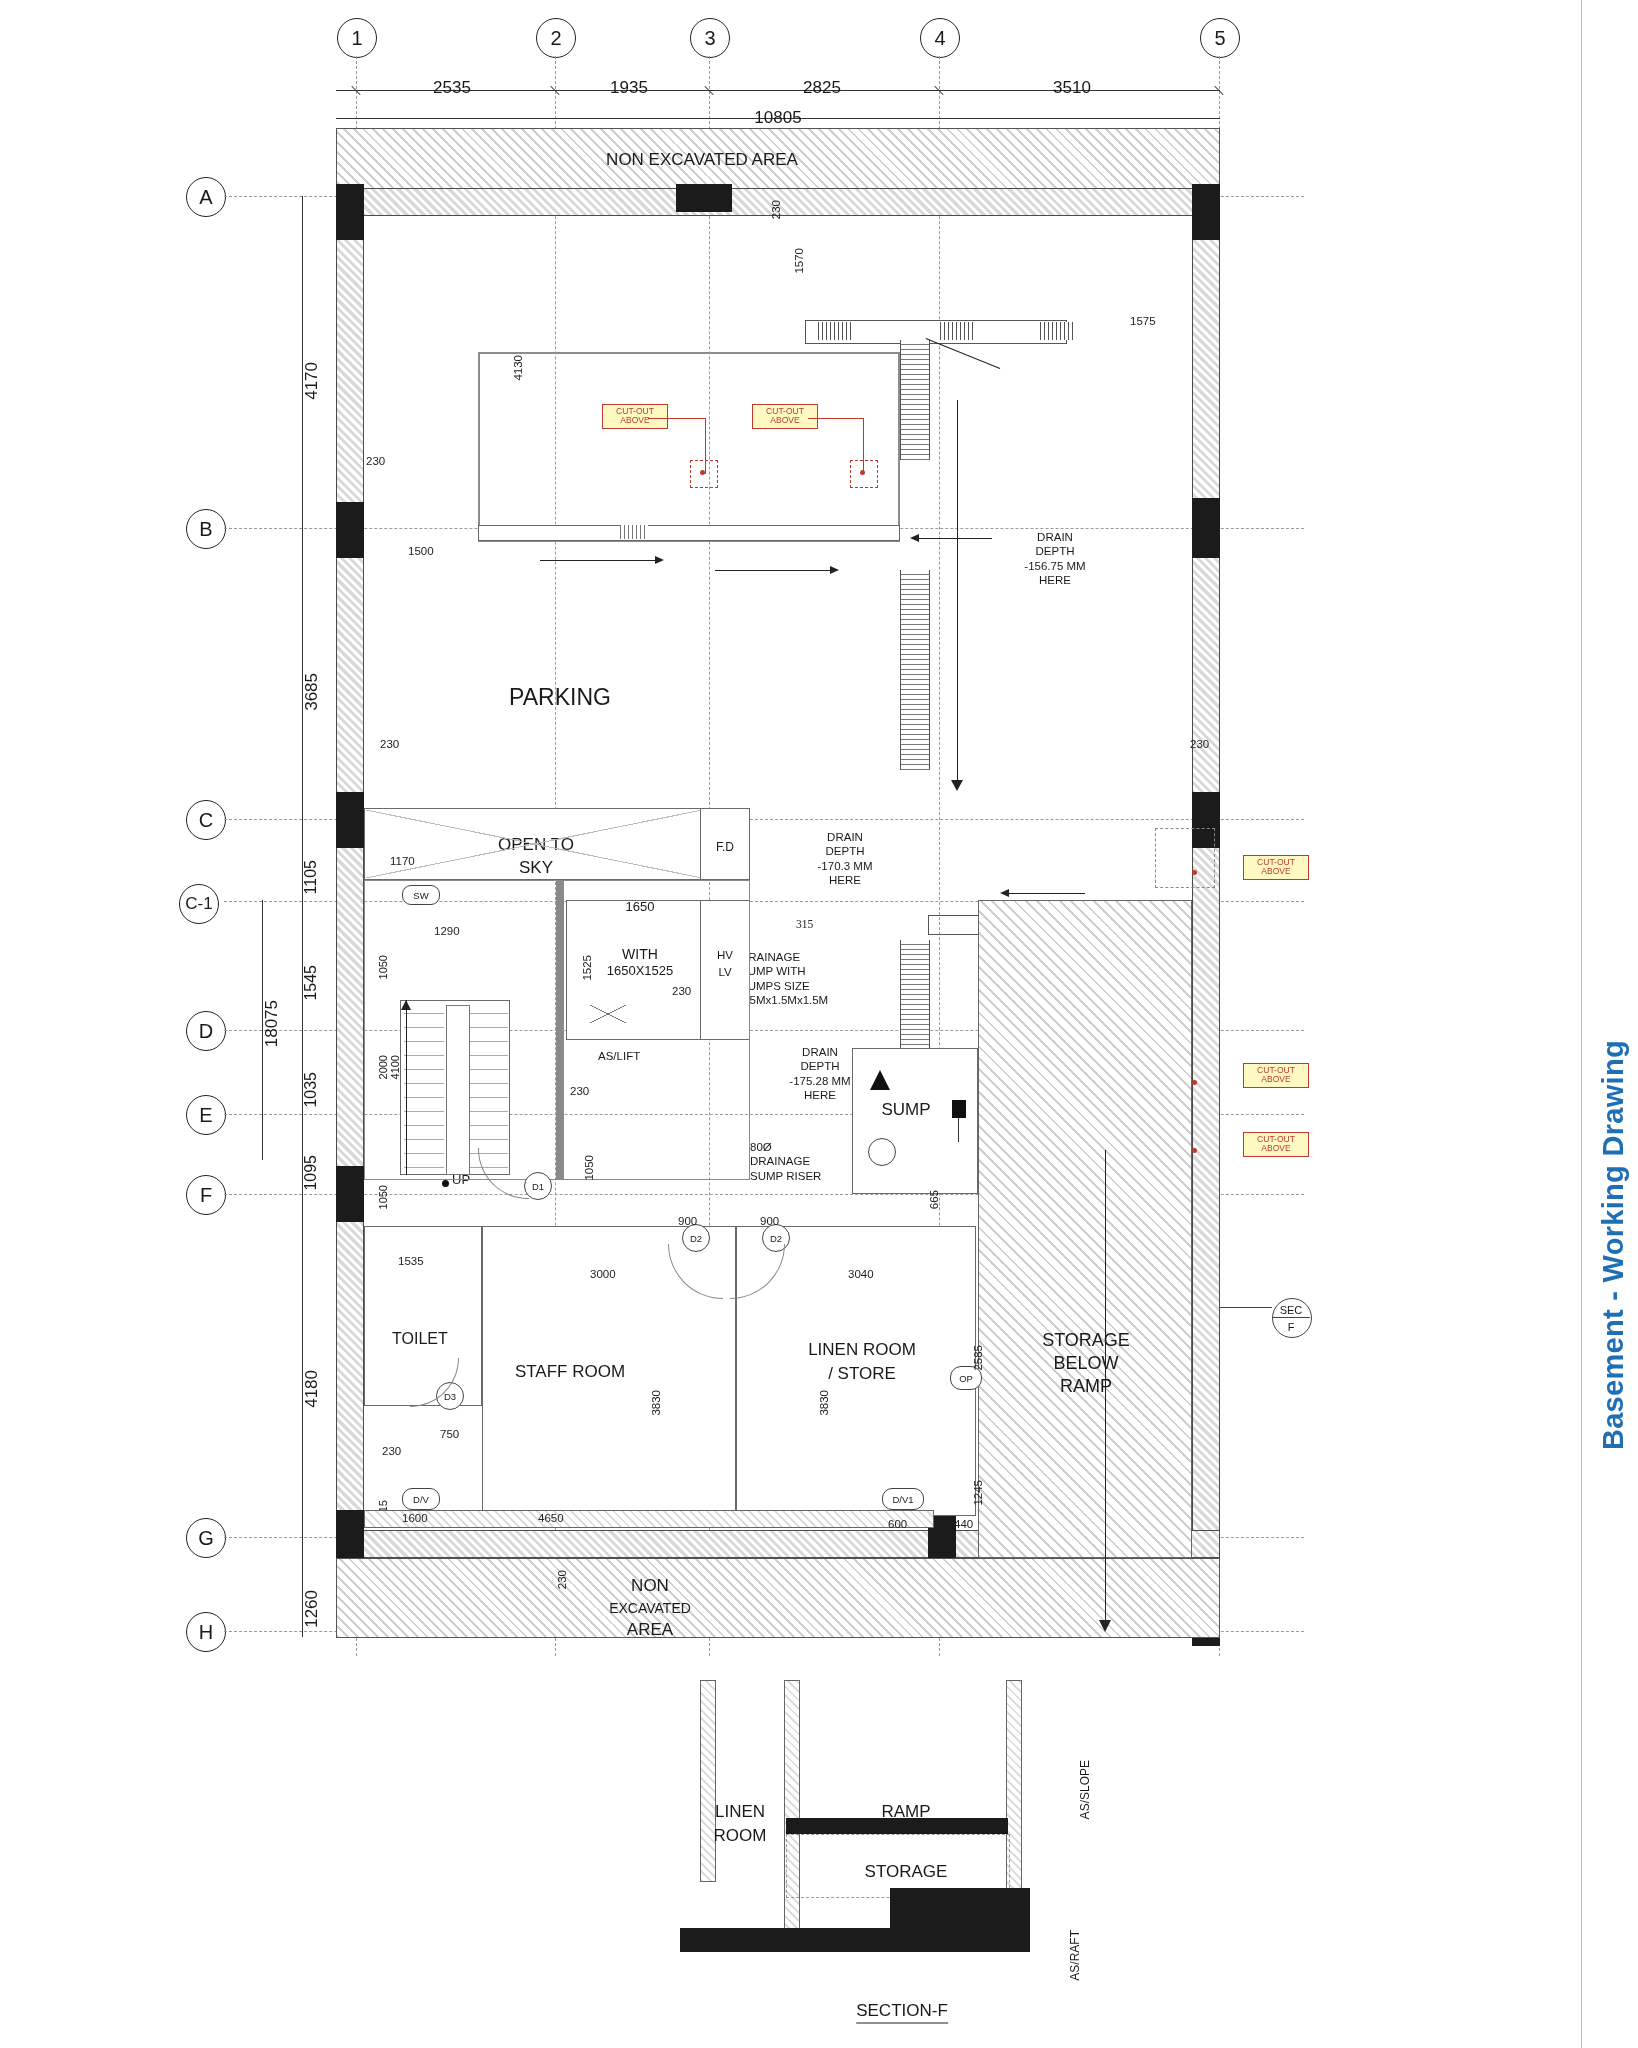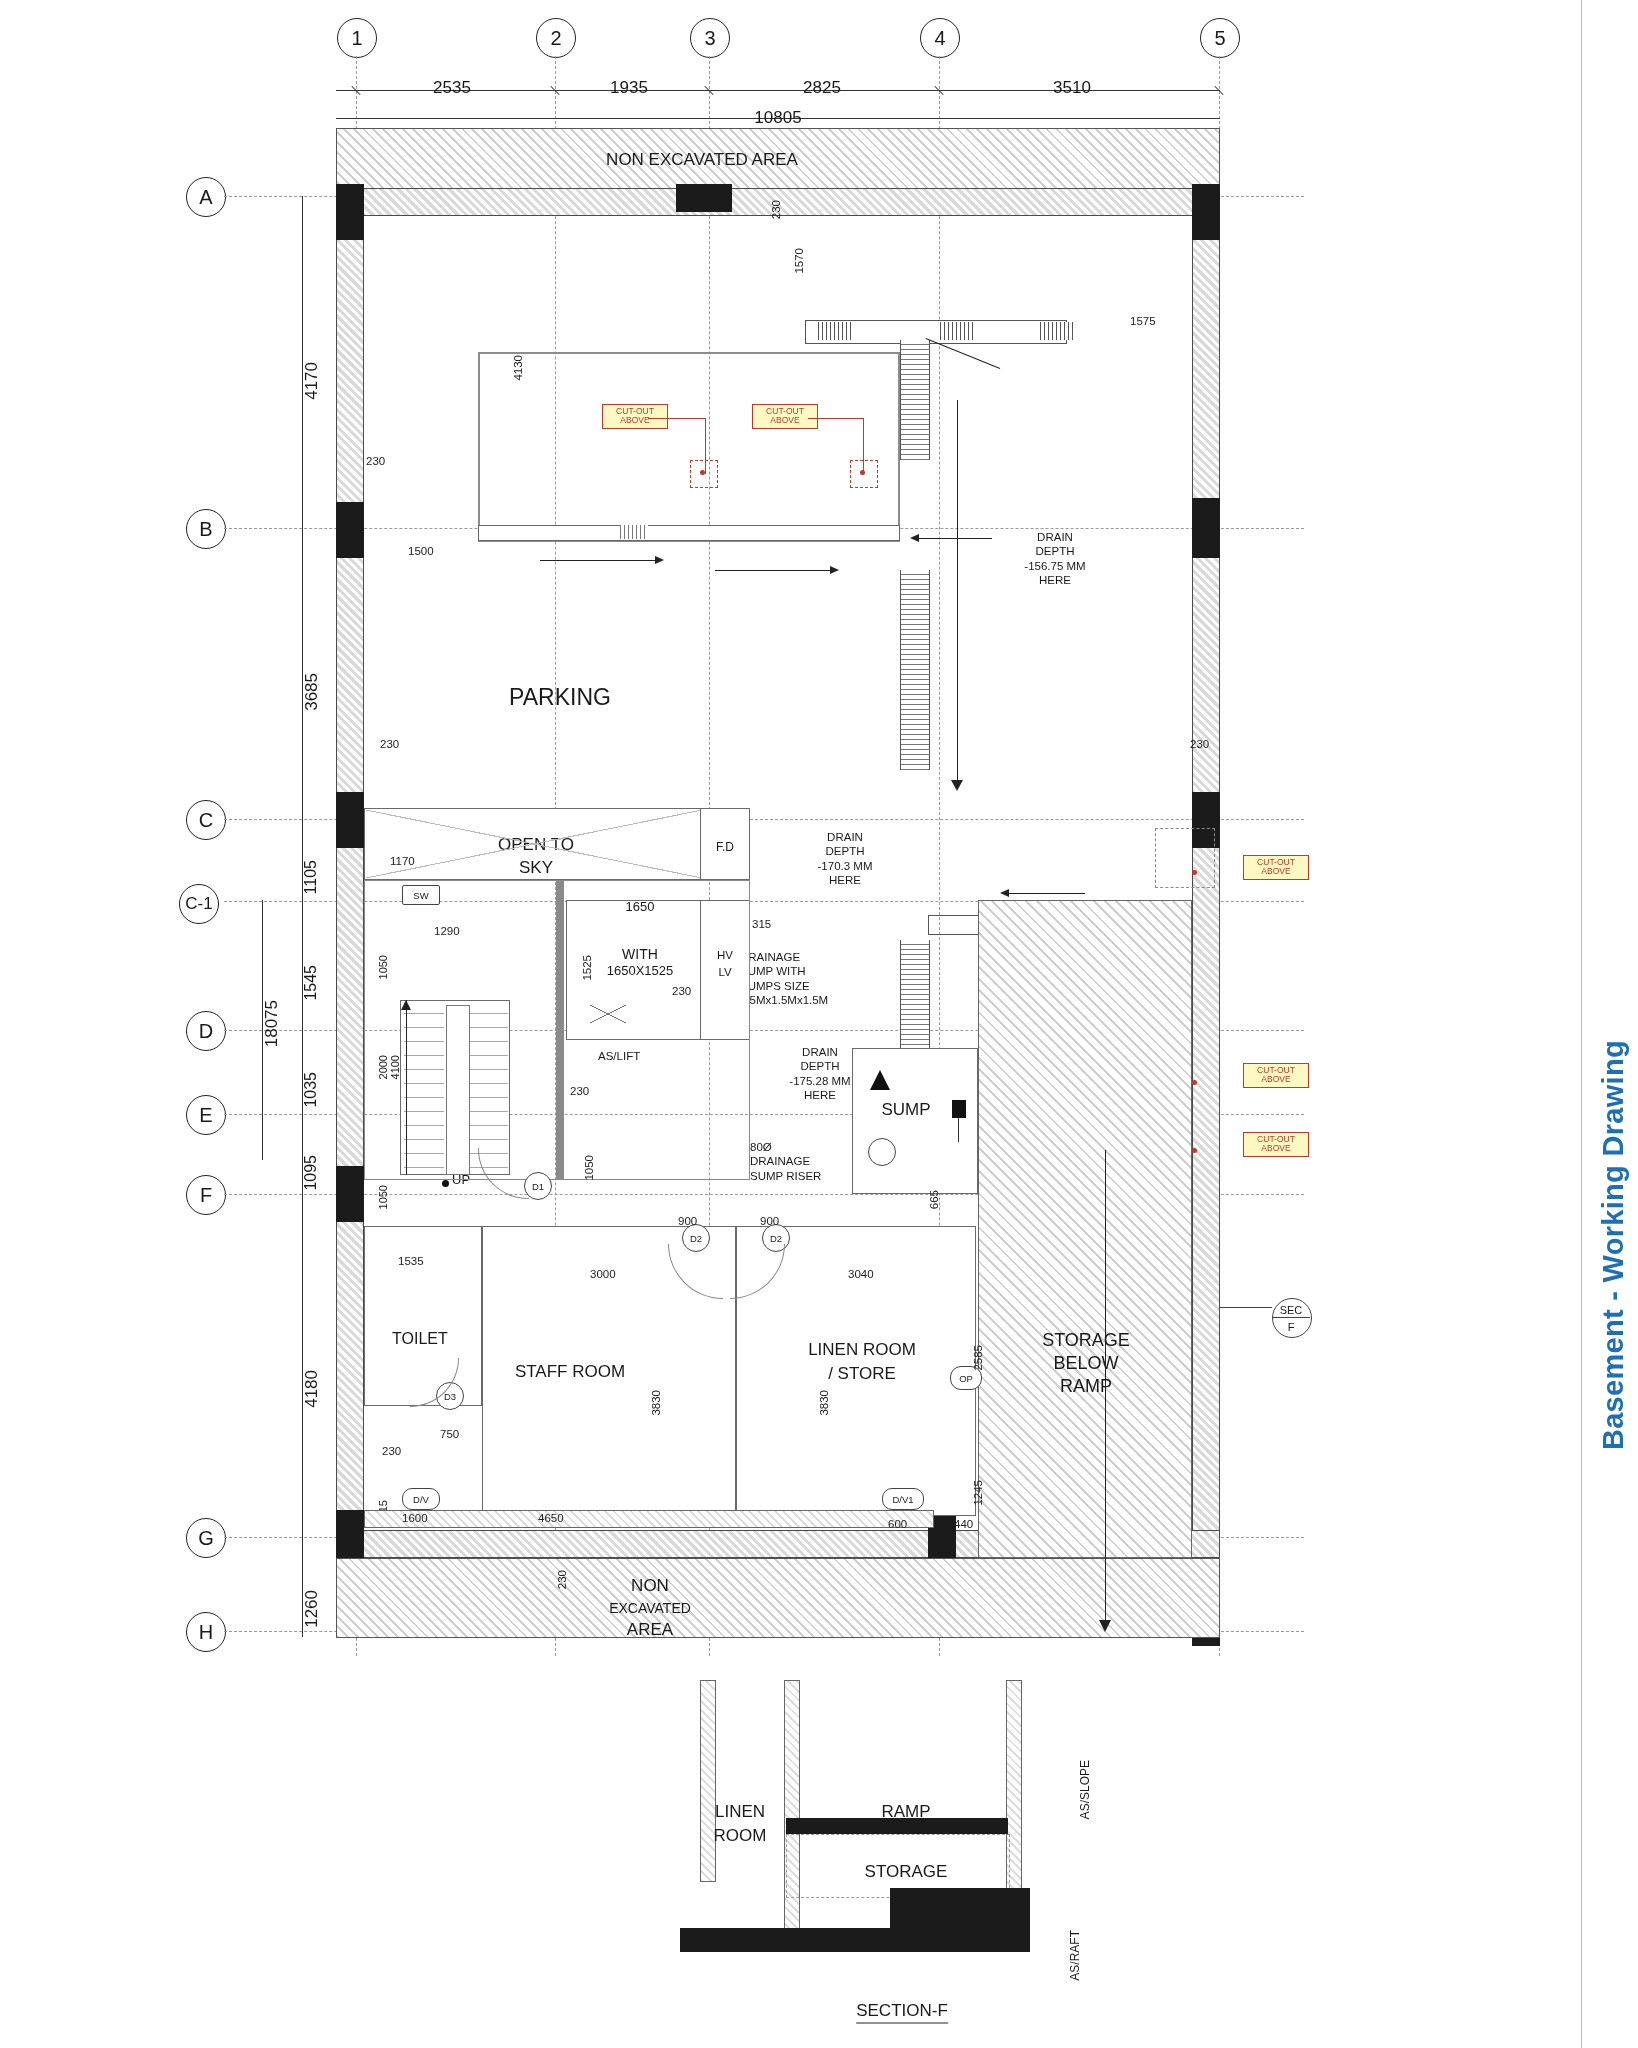--- a/index.html
+++ b/index.html
@@ -264,21 +264,21 @@
   <div class="abs" style="left:404px;top:1008px;width:40px;height:160px;background:repeating-linear-gradient(0deg,#aaa 0 1px,#fff 1px 14px);"></div>
   <div class="abs" style="left:470px;top:1008px;width:38px;height:160px;background:repeating-linear-gradient(0deg,#aaa 0 1px,#fff 1px 14px);"></div>
   <div class="abs" style="left:406px;top:1000px;width:1px;height:175px;background:#222;"></div>
   <div class="abs" style="left:401px;top:1000px;width:0;height:0;border-bottom:10px solid #222;border-left:5px solid transparent;border-right:5px solid transparent;"></div>
   <div class="abs" style="left:442px;top:1180px;width:7px;height:7px;border-radius:50%;background:#111;"></div>
   <div class="txt" style="left:452px;top:1172px;font-size:13px;">UP</div>
 
   <div class="room" style="left:364px;top:880px;width:386px;height:300px;border-color:#8a8a8a;background:transparent;"></div>
   <div class="room" style="left:556px;top:880px;width:8px;height:300px;border:none;background:#8a8a8a;"></div>
 
-  <div class="circtag" style="left:402px;top:885px;width:36px;height:18px;border-radius:2px;">
+  <div class="circtag" style="left:402px;top:885px;width:36px;height:18px;border-radius:9px;">
     <span>SW</span>
   </div>
 
   <div class="circtag" style="left:524px;top:1172px;width:26px;height:26px;">
     <span>D1</span>
   </div>
   <div class="abs" style="left:478px;top:1148px;width:50px;height:50px;border-left:1px solid #888;border-bottom:1px solid #888;border-radius:0 0 0 50px;"></div>
 
   <div class="room" style="left:852px;top:1048px;width:126px;height:146px;"></div>
   <div class="txt ctr" style="left:906px;top:1110px;font-size:17px;">SUMP</div>
@@ -338,21 +338,21 @@
 
   <div class="dim" style="left:366px;top:455px;">230</div>
   <div class="dim vert" style="left:770px;top:200px;">230</div>
   <div class="dim vert" style="left:793px;top:248px;">1570</div>
   <div class="dim" style="left:1130px;top:315px;">1575</div>
   <div class="dim" style="left:408px;top:545px;">1500</div>
   <div class="dim" style="left:380px;top:738px;">230</div>
   <div class="dim" style="left:1190px;top:738px;">230</div>
   <div class="dim" style="left:390px;top:855px;">1170</div>
   <div class="dim" style="left:434px;top:925px;">1290</div>
-  <div class="dim" style="left:752px;top:918px;">315</div>
+  <div class="dim" style="left:796px;top:918px;font-family:Liberation Serif, serif;">315</div>
   <div class="dim vert" style="left:581px;top:955px;">1525</div>
   <div class="dim" style="left:672px;top:985px;">230</div>
   <div class="dim" style="left:570px;top:1085px;">230</div>
   <div class="dim vert" style="left:583px;top:1155px;">1050</div>
   <div class="dim" style="left:678px;top:1215px;">900</div>
   <div class="dim" style="left:760px;top:1215px;">900</div>
   <div class="dim" style="left:398px;top:1255px;">1535</div>
   <div class="dim" style="left:590px;top:1268px;">3000</div>
   <div class="dim" style="left:848px;top:1268px;">3040</div>
   <div class="dim vert" style="left:972px;top:1345px;">2585</div>

